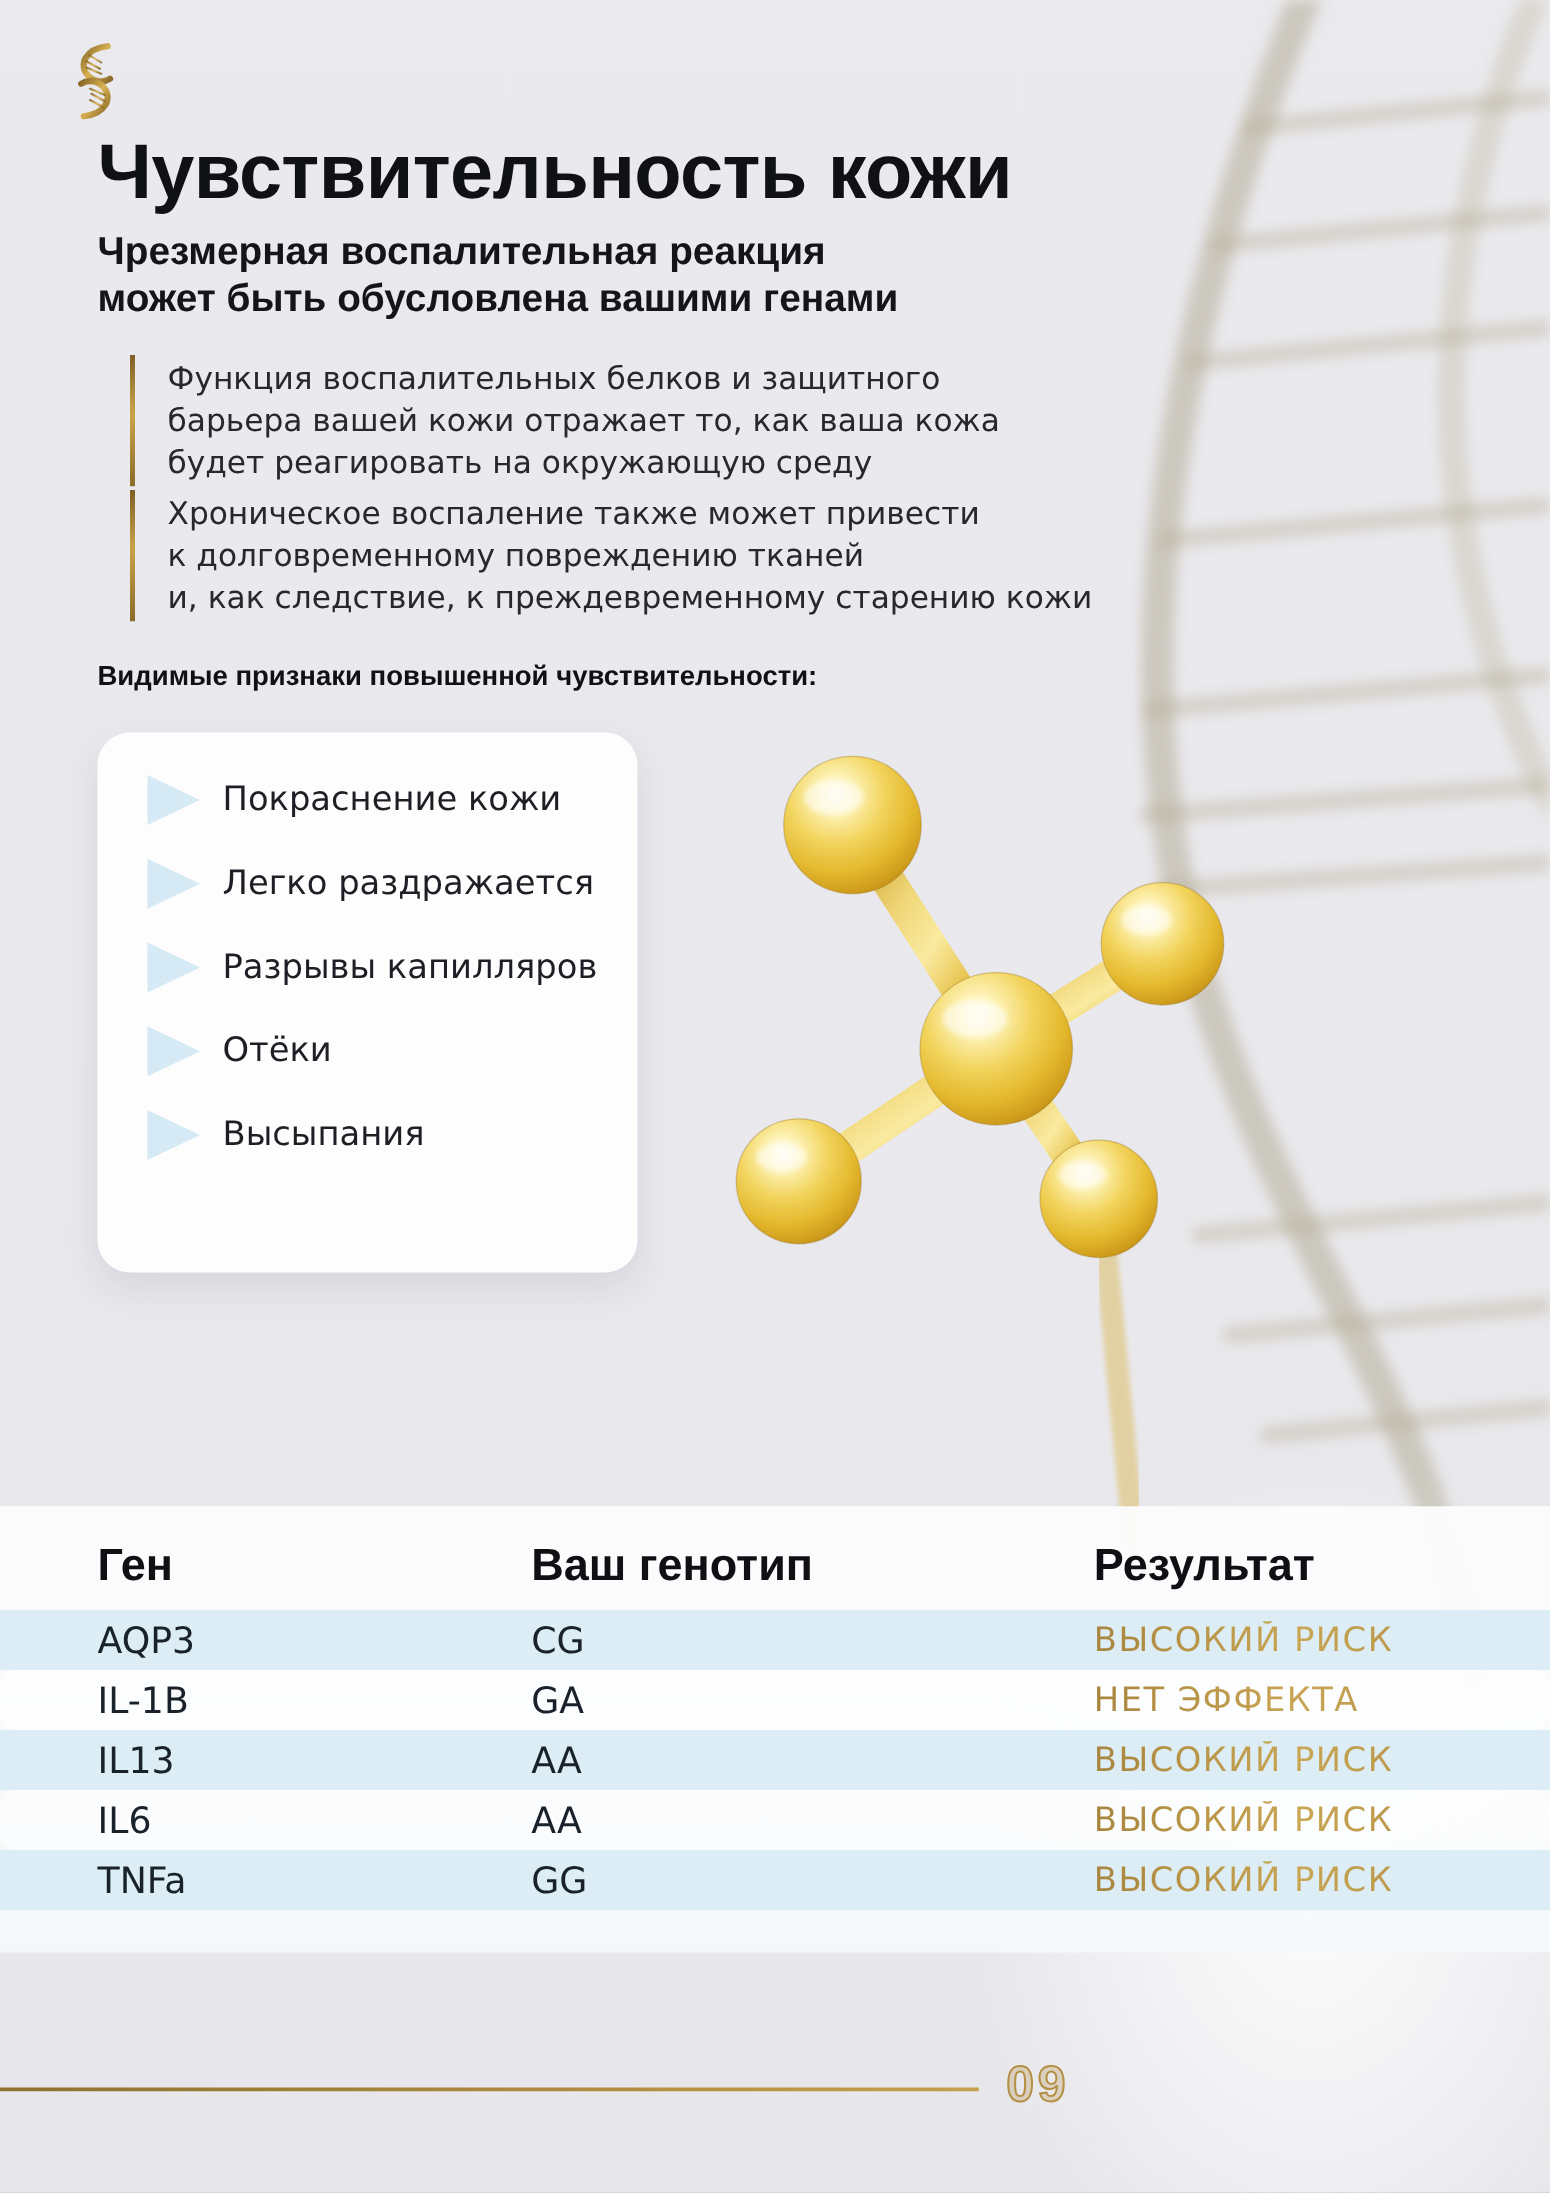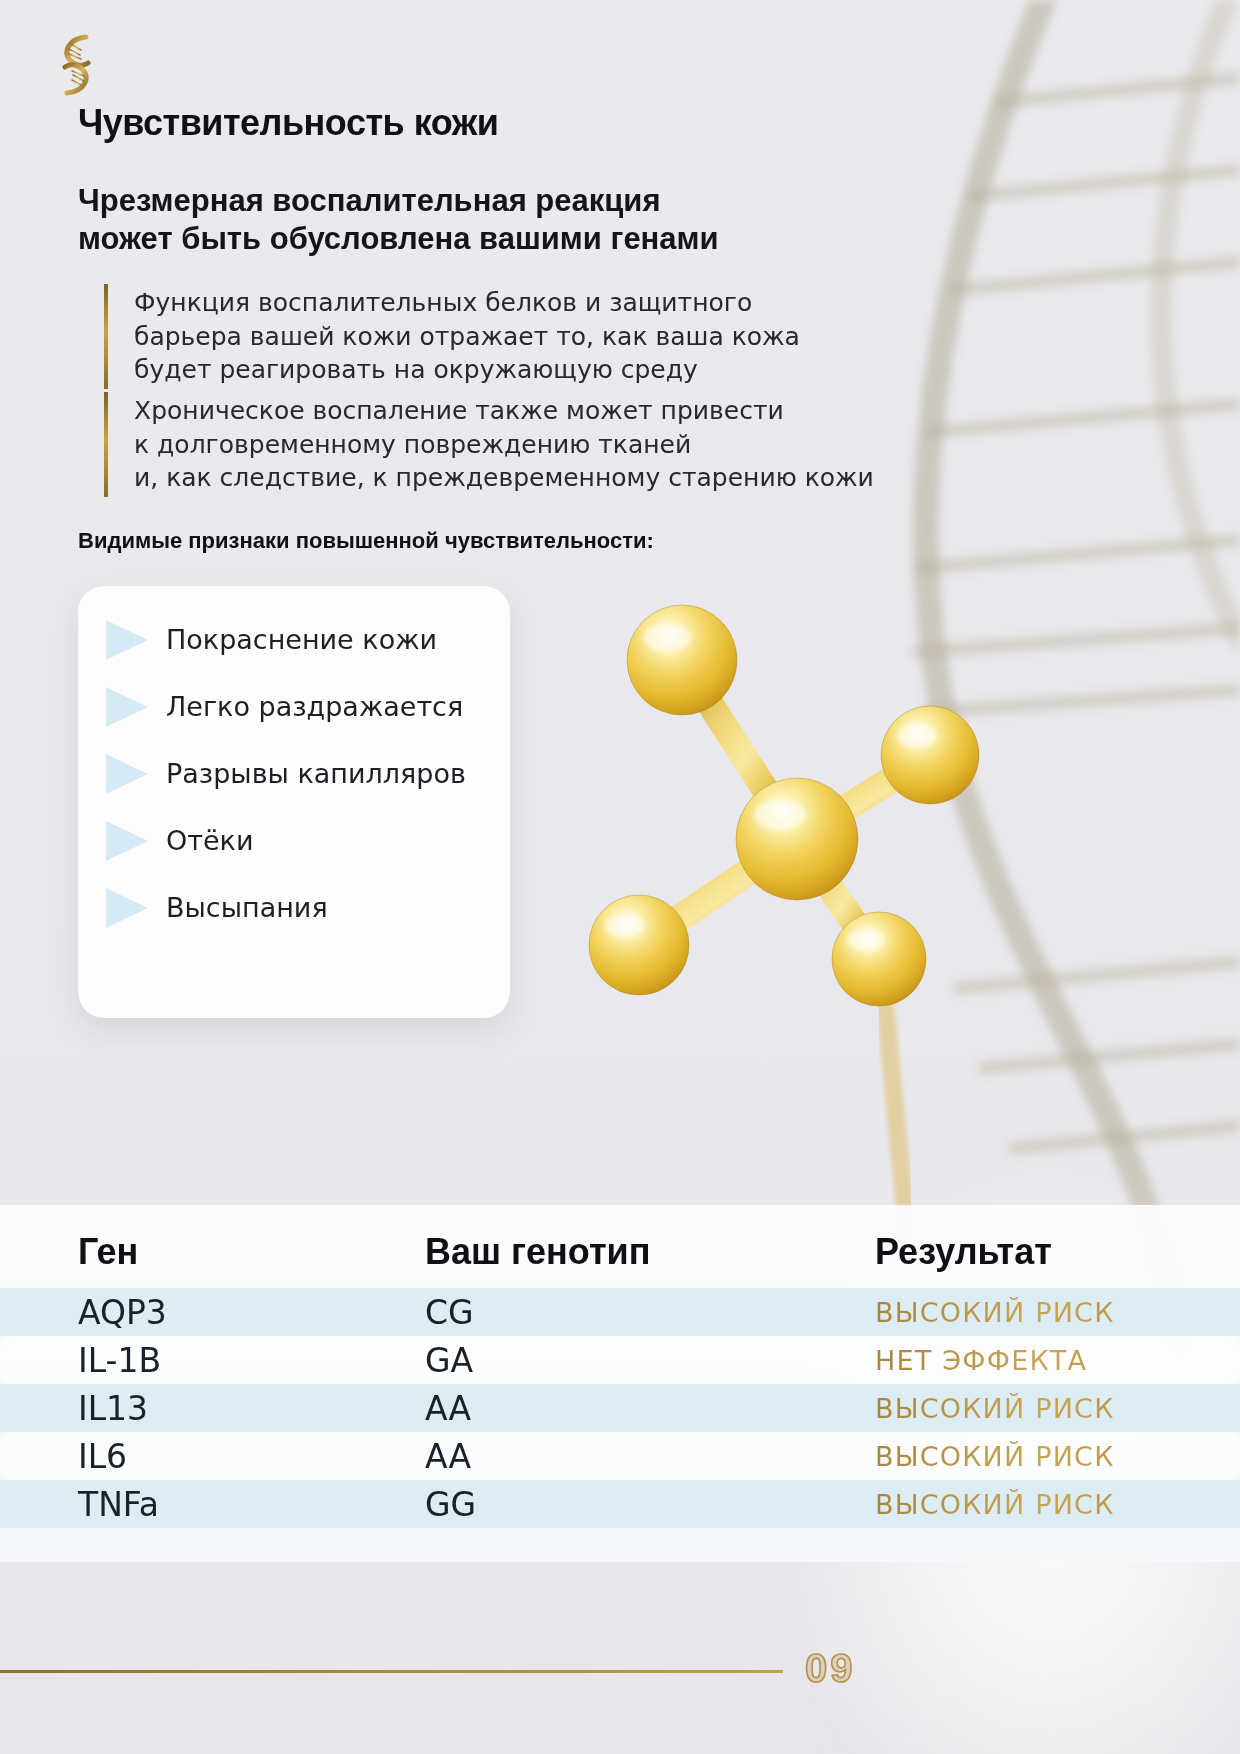--- a/index.html
+++ b/index.html
@@ -15,21 +15,21 @@
   .white-blob{
     position:absolute; right:-90px; bottom:-120px; width:560px; height:720px;
     background:radial-gradient(closest-side, rgba(255,255,255,.9), rgba(255,255,255,0));
     filter:blur(14px);
   }
   
   .logo{position:absolute; left:55px; top:34px; width:44px; height:62px;}
   
   .title{
     position:absolute; left:78px; top:102px;
-    font-family:"Liberation Sans", sans-serif; font-weight:800; font-size:36px;
+    font-family:"Liberation Sans", sans-serif; font-weight:800; font-size:62px;
     letter-spacing:-.5px; color:#101114;
   }
   .subtitle{
     position:absolute; left:78px; top:182px;
     font-family:"Liberation Sans", sans-serif; font-weight:700; font-size:31px;
     line-height:1.24; color:#131519; white-space:pre-line;
   }
   .quote{
     position:absolute; left:78px; padding:2px 0 2px 26px;
     font-size:25px; line-height:1.34; color:#26282d; white-space:pre-line;
@@ -41,21 +41,21 @@
   .quote.q2{top:392px;}
   .signs-heading{
     position:absolute; left:78px; top:528px;
     font-family:"Liberation Sans", sans-serif; font-weight:700; font-size:22px; color:#101114;
   }
   
   .card{
     position:absolute; left:78px; top:586px; width:432px; height:432px;
     background:#fdfdfe; border-radius:26px;
     box-shadow:0 12px 28px rgba(120,120,140,.16);
-    padding:34px 0 0 28px; box-sizing:border-box;
+    padding:34px 0 0 40px; box-sizing:border-box;
   }
   .sign-item{display:flex; align-items:center; gap:18px; margin-bottom:27px;}
   .tri{
     width:0; height:0; flex:0 0 auto;
     border-left:42px solid #d6eaf5;
     border-top:20px solid transparent;
     border-bottom:20px solid transparent;
   }
   .sign-label{font-size:27px; line-height:1.22; color:#1d1f24; white-space:pre-line;}
   
@@ -68,21 +68,21 @@
   .trow{
     display:grid; grid-template-columns:347px 450px 1fr;
     padding-left:78px; align-items:center; height:48px;
   }
   .thead{height:83px; padding-top:10px; box-sizing:border-box;}
   .thead .th{
     font-family:"Liberation Sans", sans-serif; font-weight:800; font-size:36px; color:#0f1013;
   }
   .trow.blue{background:#ddedf5;}
   .trow.lite{background:rgba(255,255,255,.55);border-radius:12px;}
-  .td{font-size:33px; color:#19212a;}
+  .td{font-size:29px; color:#19212a;}
   .td.result{
     font-size:27px; letter-spacing:1.2px; color:#b2914a;
     background:linear-gradient(90deg,#a8853d,#c9a654 45%,#a8853d);
     -webkit-background-clip:text; background-clip:text; -webkit-text-fill-color:transparent;
   }
   
   .footer-line{
     position:absolute; left:0; top:1670px; width:783px; height:3px;
     background:linear-gradient(90deg,#8f7130,#c3a04a);
   }

